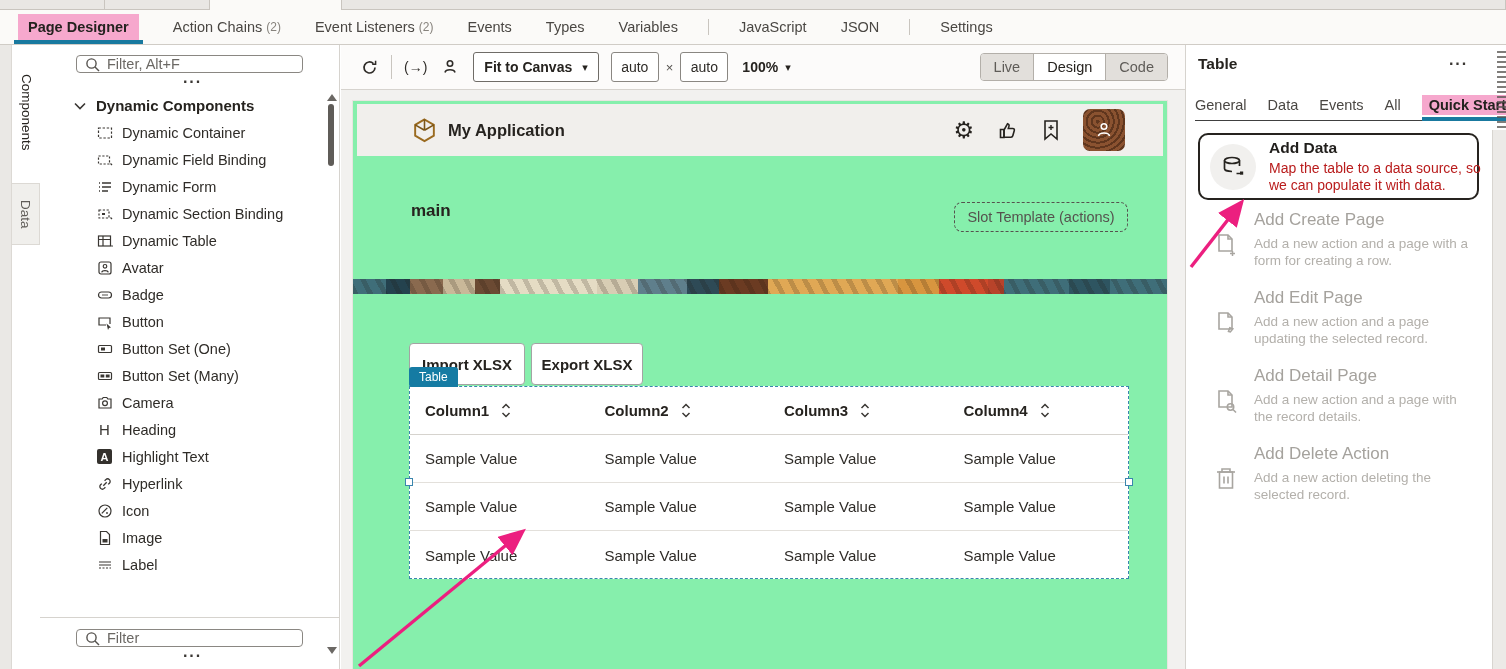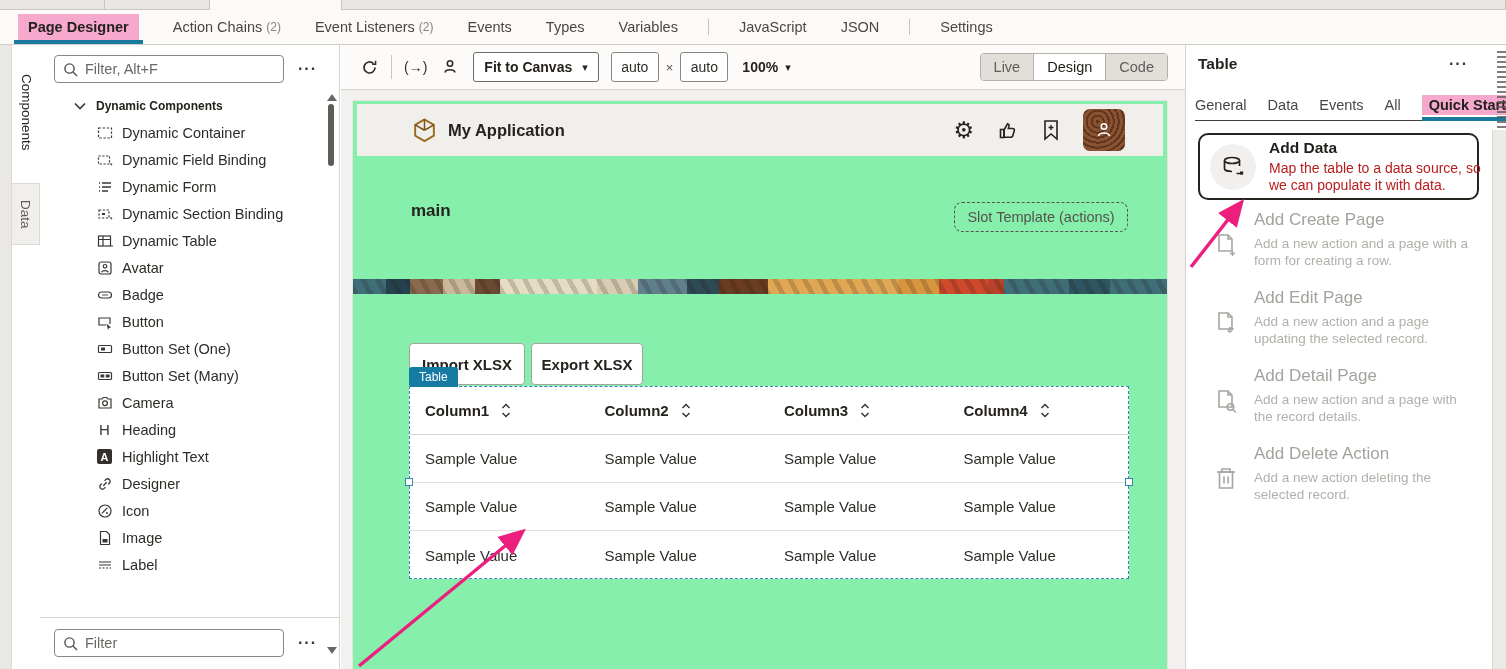--- a/index.html
+++ b/index.html
@@ -22,29 +22,29 @@
 
   
   .rail { position:absolute; left:0; top:45px; bottom:0; width:12px; background:#eae8e5; border-right:1px solid #dcd9d4; }
   .tabcol { position:absolute; left:12px; top:45px; bottom:0; width:28px; background:#fff; }
   .vtab { writing-mode:vertical-rl; font-size:13.5px; display:flex; align-items:center; justify-content:center; width:28px; cursor:pointer; }
   .vtab.active { height:118px; margin-top:8px; color:#26231f; background:#fff; }
   .vtab.inactive { height:62px; margin-top:12px; color:#5f5c58; background:#f0efec; border:1px solid #dcd9d4; border-left:none; }
 
   
   .sidebar { position:absolute; left:40px; top:45px; bottom:0; width:300px; background:#fff; border-right:1px solid #d6d3ce; }
-  .filterrow { position:absolute; left:14px; right:14px; display:flex; align-items:center; }
+  .filterrow { position:absolute; left:14px; right:14px; display:flex; align-items:center;flex-direction:column; }
   .filterbox { flex:1; height:28px; border:1px solid #8a8782; border-radius:4px; background:#fff; display:flex; align-items:center; padding:0 8px; }
   .filterbox input { border:none; outline:none; flex:1; font-size:14.5px; color:#2f2c28; background:transparent; font-family:inherit; }
   .filterbox input::placeholder { color:#6b6864; }
   .dots { font-size:16px; letter-spacing:1px; color:#3a3733; padding:0 8px; margin-left:6px; cursor:pointer; font-weight:700; }
   .tree { position:absolute; left:0; right:14px; top:47px; height:566px; overflow:hidden; }
   .trow { display:flex; align-items:center; height:27px; padding-left:56px; font-size:14.5px; color:#2f2c28; cursor:pointer; }
   .trow .ticon { width:17px; height:17px; margin-right:9px; color:#3a3733; flex:0 0 auto; display:flex; align-items:center; justify-content:center; }
-  .thead { display:flex; align-items:center; height:27px; padding-left:56px; font-size:12px; font-weight:700; color:#26231f; cursor:pointer; }
+  .thead { display:flex; align-items:center; height:27px; padding-left:56px; font-size:15px; font-weight:700; color:#26231f; cursor:pointer; }
   .thead .chev { margin-left:-22px; margin-right:10px; width:12px; color:#3a3733; display:flex; }
   .glyphbox { font-size:13px; font-weight:700; color:#3a3733; }
   .hlbox { width:15px; height:15px; background:#34312d; color:#fff; font-size:11px; font-weight:700; display:flex; align-items:center; justify-content:center; border-radius:2px; }
   .treescroll { position:absolute; right:2px; top:47px; width:12px; height:566px; }
   .treescroll .arr { position:absolute; left:2px; width:0; height:0; border-left:5px solid transparent; border-right:5px solid transparent; }
   .treescroll .up { top:2px; border-bottom:7px solid #6b6864; }
   .treescroll .dn { bottom:4px; border-top:7px solid #6b6864; }
   .treescroll .thumb { position:absolute; left:3px; top:12px; width:6px; height:62px; background:#5f5c58; border-radius:3px; }
   .sb-div { position:absolute; left:0; right:0; top:572px; border-top:1px solid #d6d3ce; }
   .clipped-row { position:absolute; left:0; right:0; top:617px; }
@@ -318,21 +318,21 @@
         <span>Highlight Text</span>
       </div>
       <div class="trow">
         <span class="ticon">
             <svg class="s" width="16" height="16" viewBox="0 0 16 16" fill="none" stroke="currentColor" stroke-width="1.3">
               <path d="M6.3 9.7l3.4-3.4"></path>
               <path d="M7.6 4.8l1.2-1.2a2.4 2.4 0 013.6 3.6l-1.2 1.2"></path>
               <path d="M8.4 11.2l-1.2 1.2a2.4 2.4 0 01-3.6-3.6l1.2-1.2"></path>
             </svg>
           </span>
-        <span>Designer</span>
+        <span>Hyperlink</span>
       </div>
       <div class="trow">
         <span class="ticon">
             <svg class="s" width="16" height="16" viewBox="0 0 16 16" fill="none" stroke="currentColor" stroke-width="1.2">
               <circle cx="8" cy="8" r="6"></circle>
               <path d="M4.8 10.3l5.5-5.5"></path>
               <circle cx="10" cy="10" r=".9" fill="currentColor" stroke="none"></circle>
             </svg>
           </span>
         <span>Icon</span>

